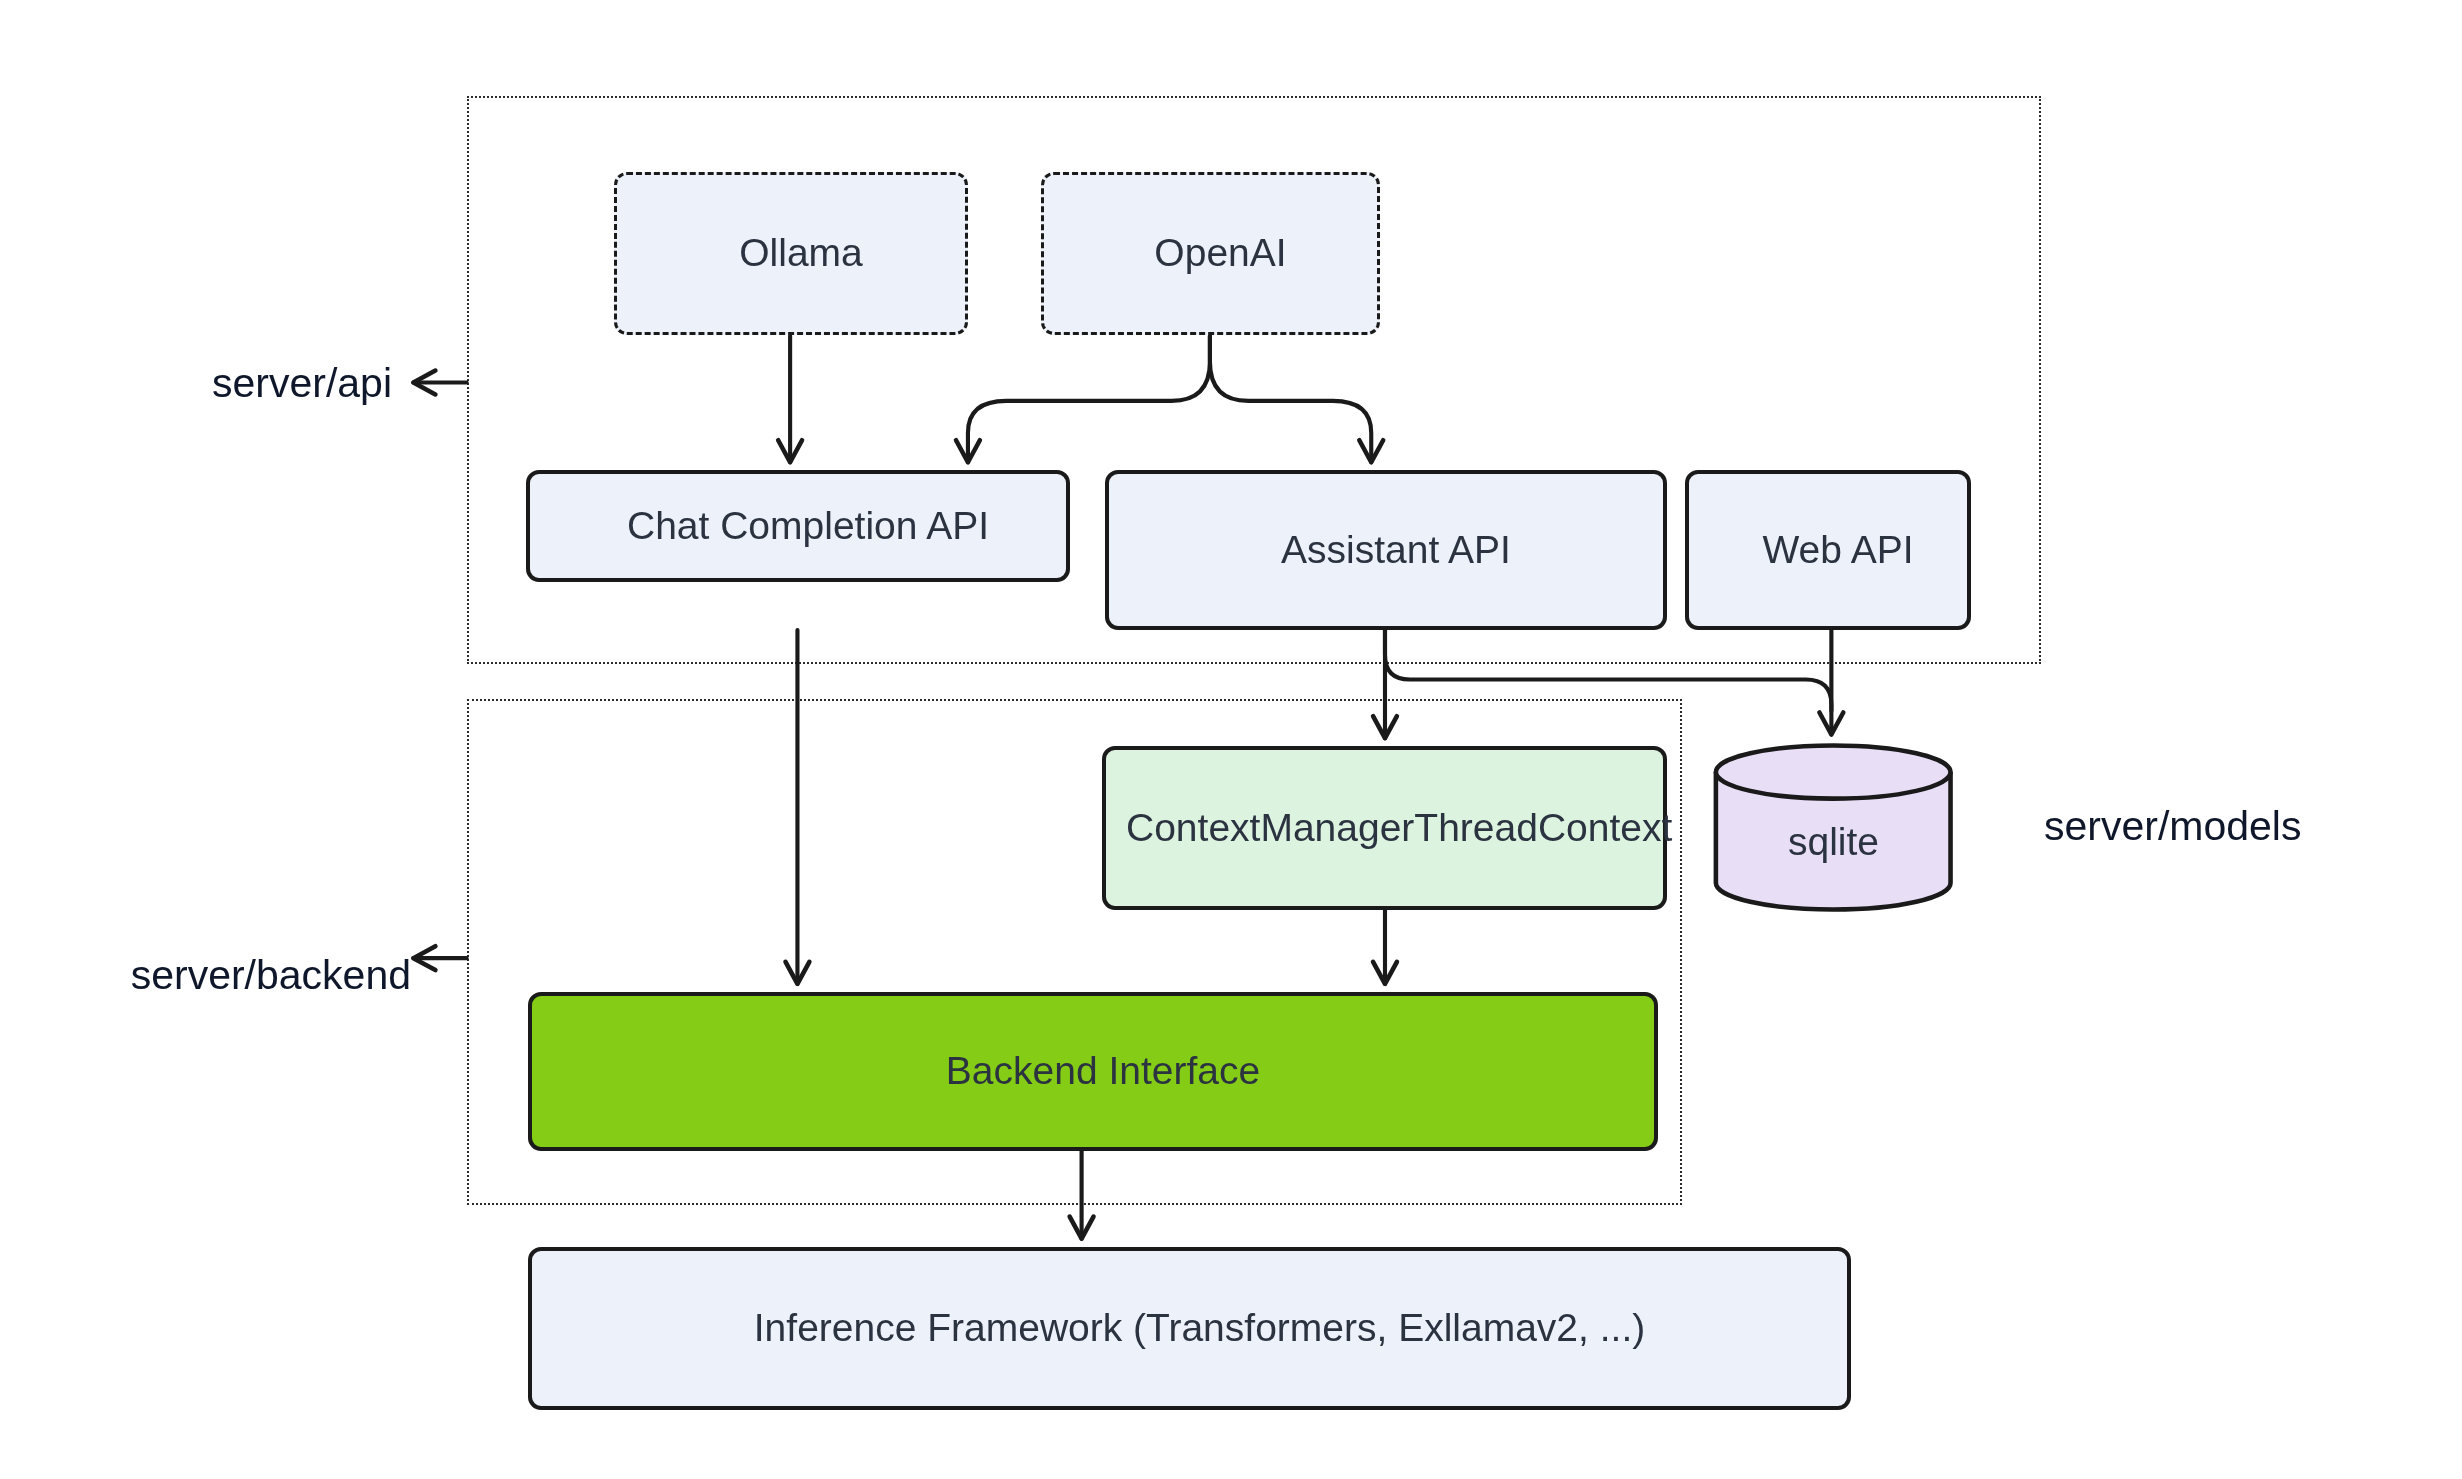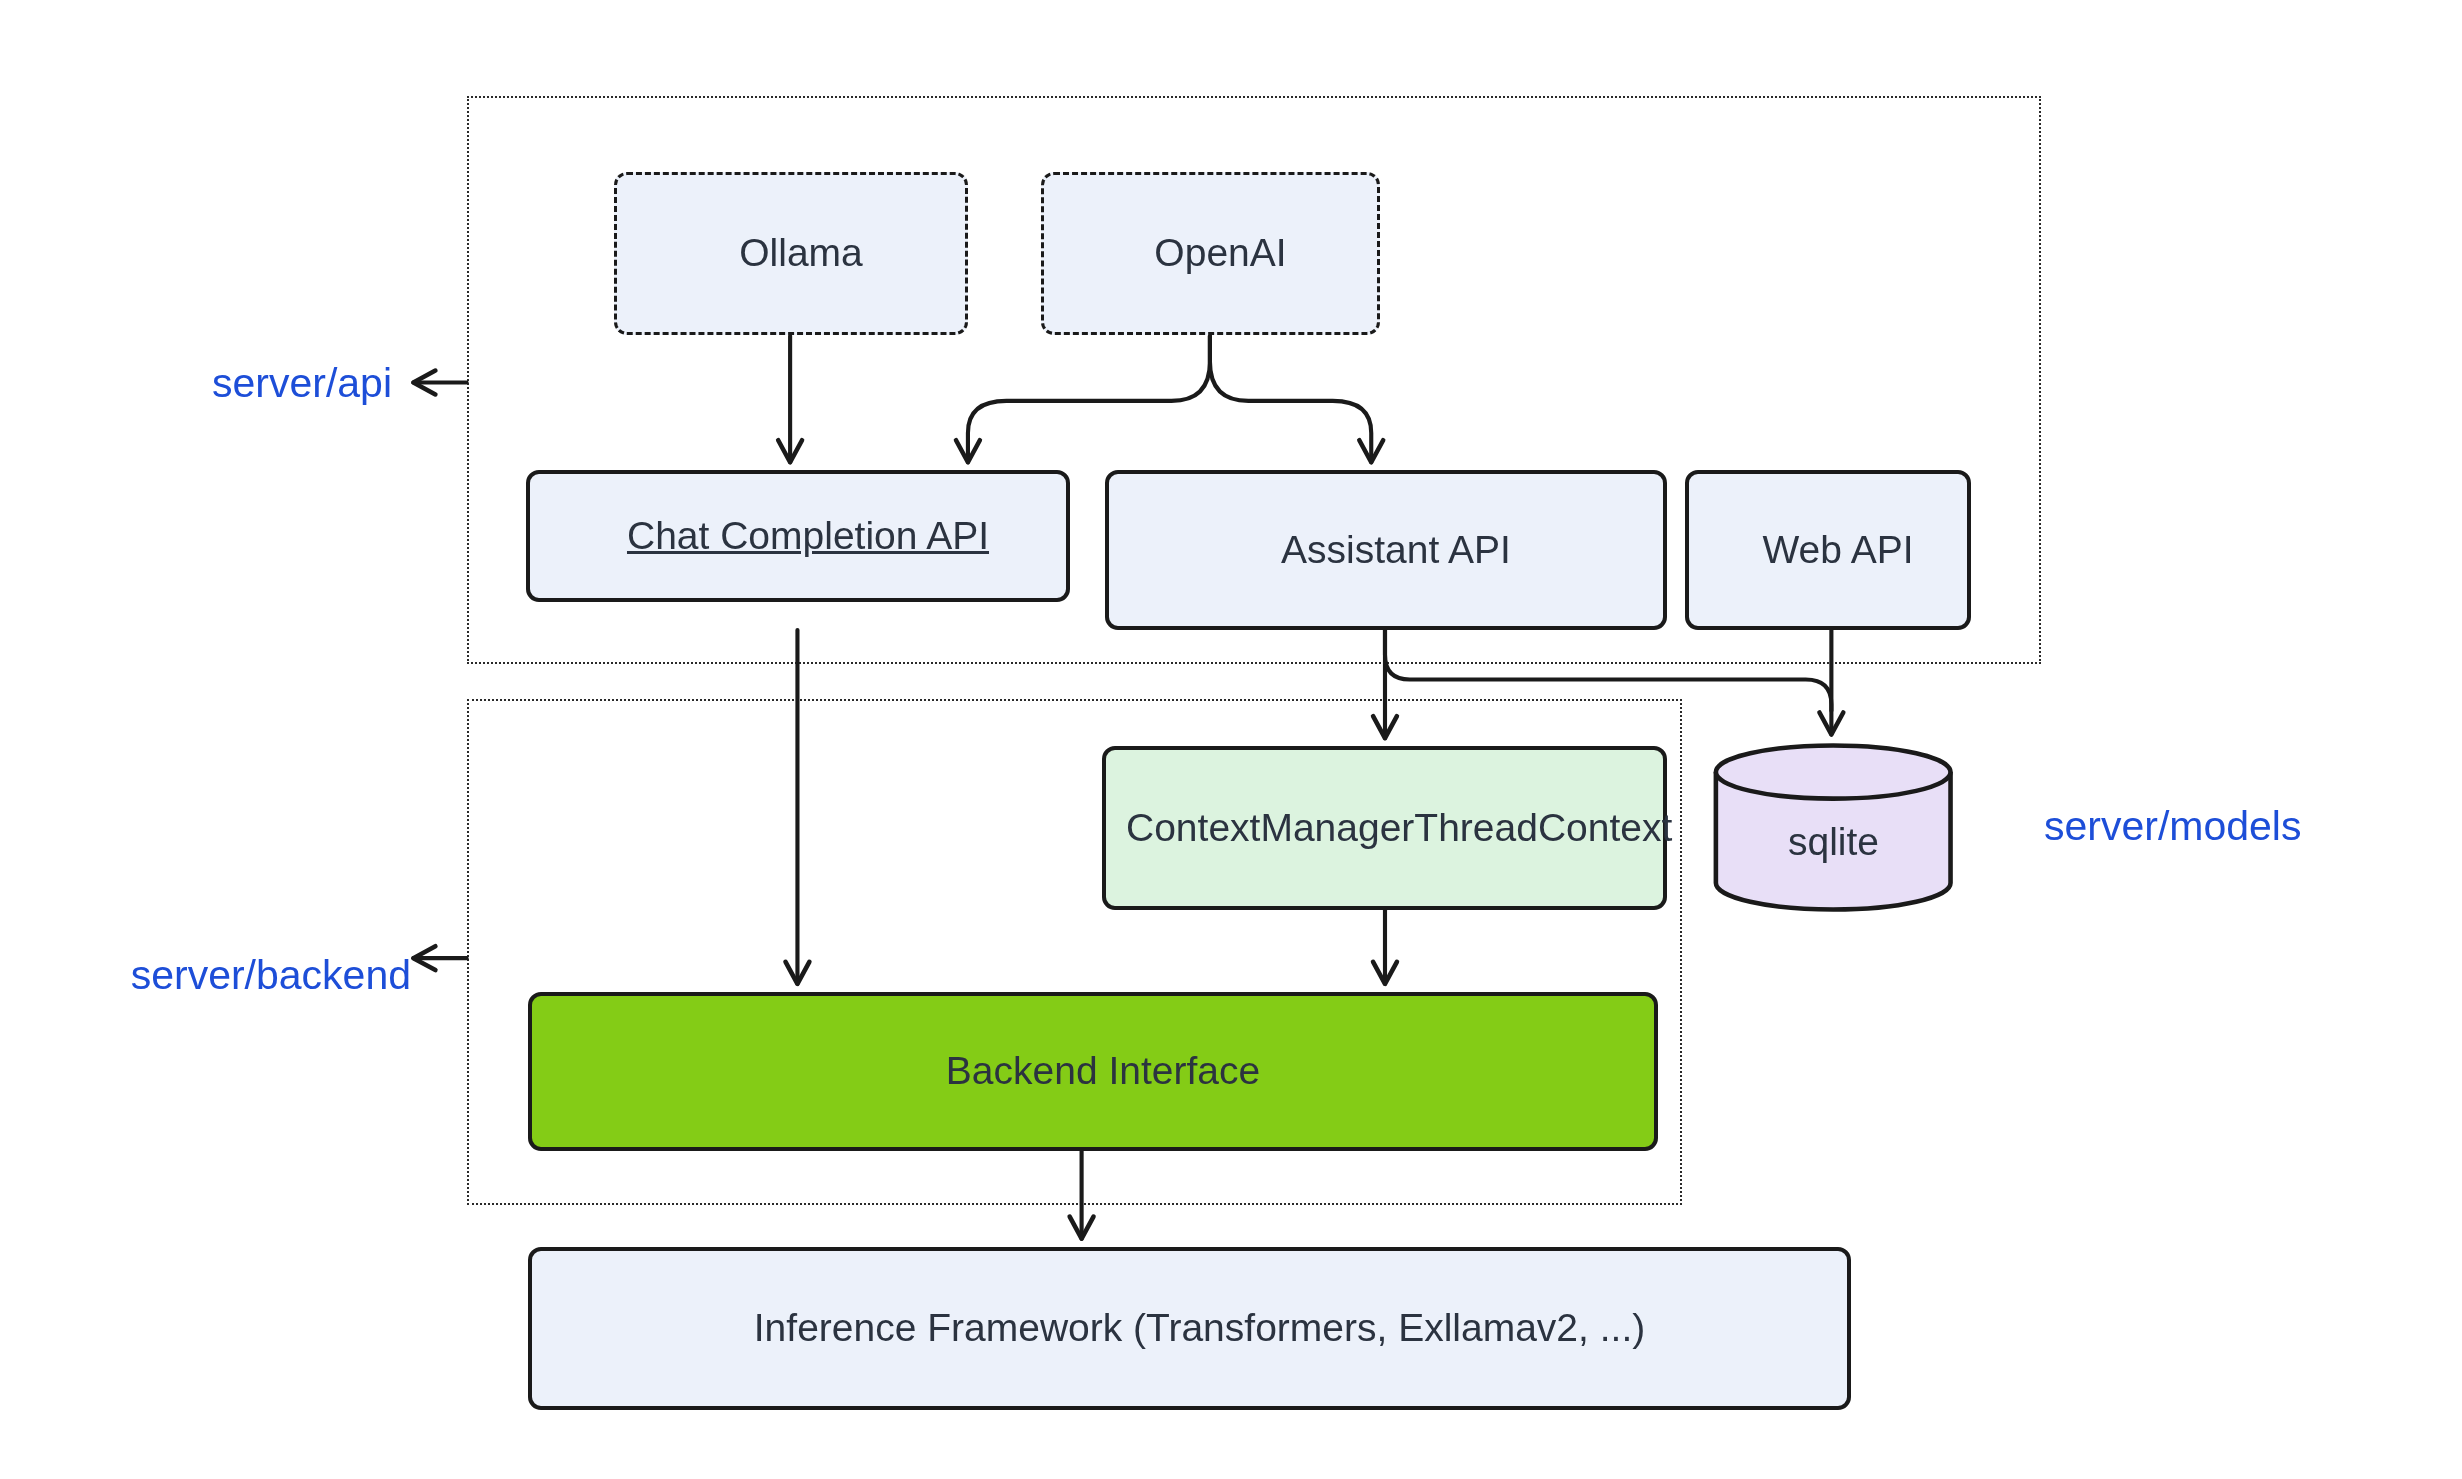--- a/index.html
+++ b/index.html
@@ -38,21 +38,21 @@
     line-height: 1.3;
     padding-left: 20px;
   }
   .node.dashed { border: 3.7px dashed #1a1a1a; }
   .fill-blue   { background: #ecf1fa; }
   .fill-green  { background: #dcf3df; }
   .fill-yellow { background: #84cc16; }
   .side-label {
     position: absolute;
     font-size: 41px;
-    color: #1d4ed8;
+    color: #0f172a;
     white-space: nowrap;
     z-index: 2;
   }
   .right-align { text-align: right; }
   .cyl-label {
     position: absolute;
     font-size: 39px;
     color: #2b3340;
     text-align: center;
     z-index: 3;
@@ -92,21 +92,21 @@
     </g>
   </svg>
 
   <div class="node dashed fill-blue" style="left:614px; top:172px; width:354px; height:163px;">
     <span>Ollama</span>
   </div>
   <div class="node dashed fill-blue" style="left:1041px; top:172px; width:339px; height:163px;">
     <span>OpenAI</span>
   </div>
 
-  <div class="node fill-blue" style="left:526px; top:470px; width:544px; height:132px;text-decoration:underline;">
+  <div class="node fill-blue" style="left:526px; top:470px; width:544px; height:112px;">
     <span>Chat Completion API</span>
   </div>
   <div class="node fill-blue" style="left:1105px; top:470px; width:562px; height:160px;">
     <span>Assistant API</span>
   </div>
   <div class="node fill-blue" style="left:1685px; top:470px; width:286px; height:160px;">
     <span>Web API</span>
   </div>
 
   <div class="node fill-green" style="left:1102px; top:746px; width:565px; height:164px; justify-content:space-between;">

